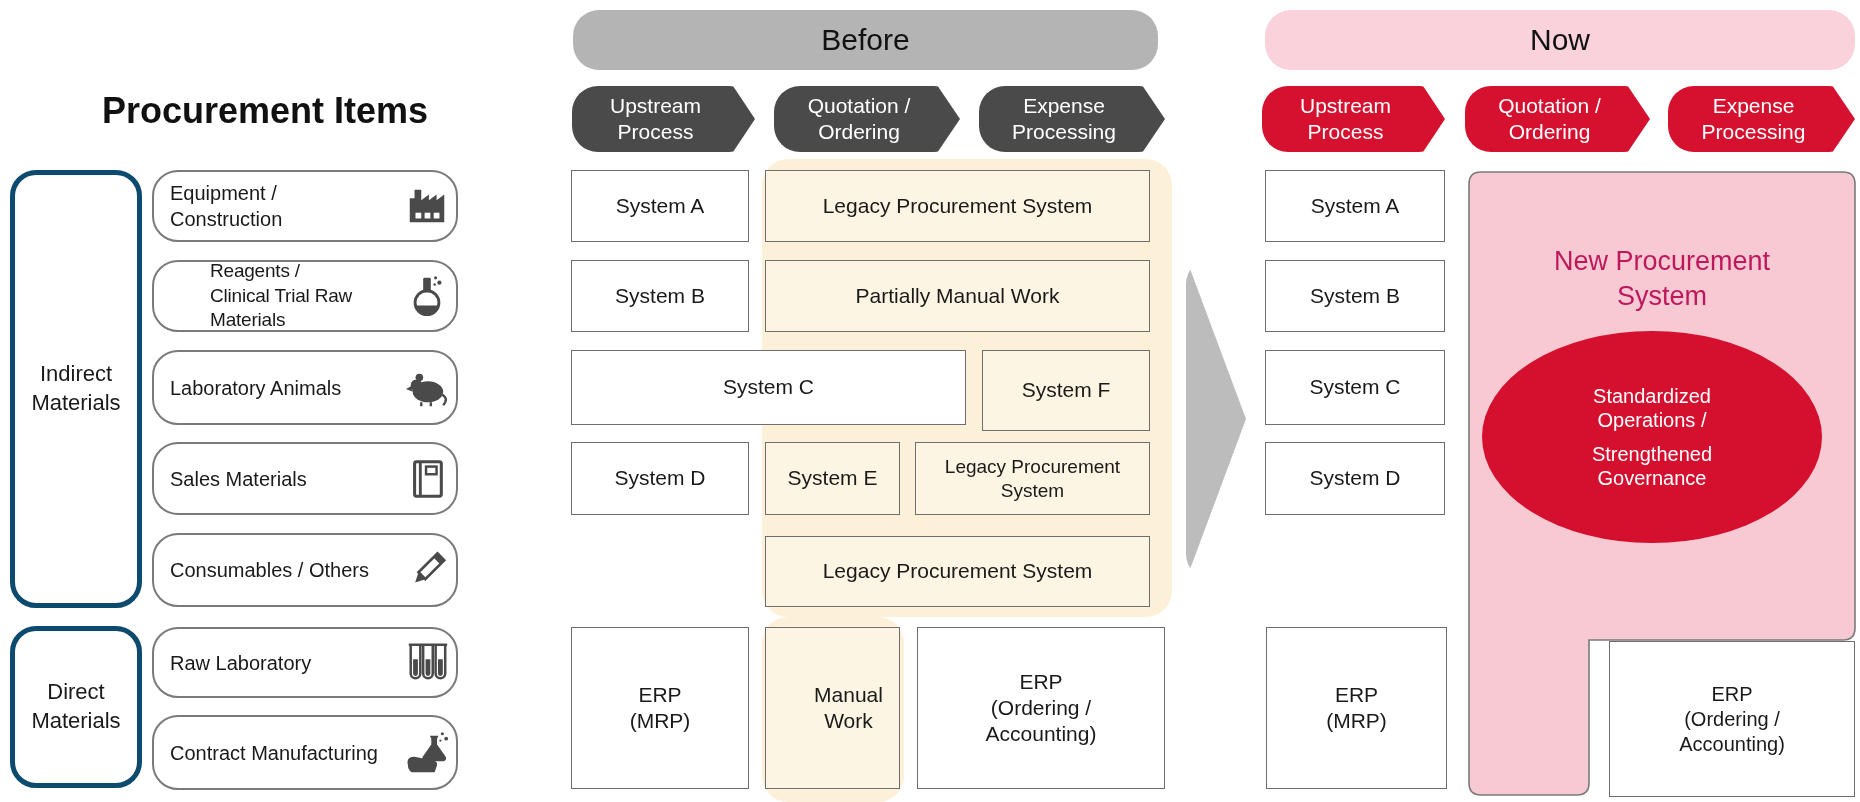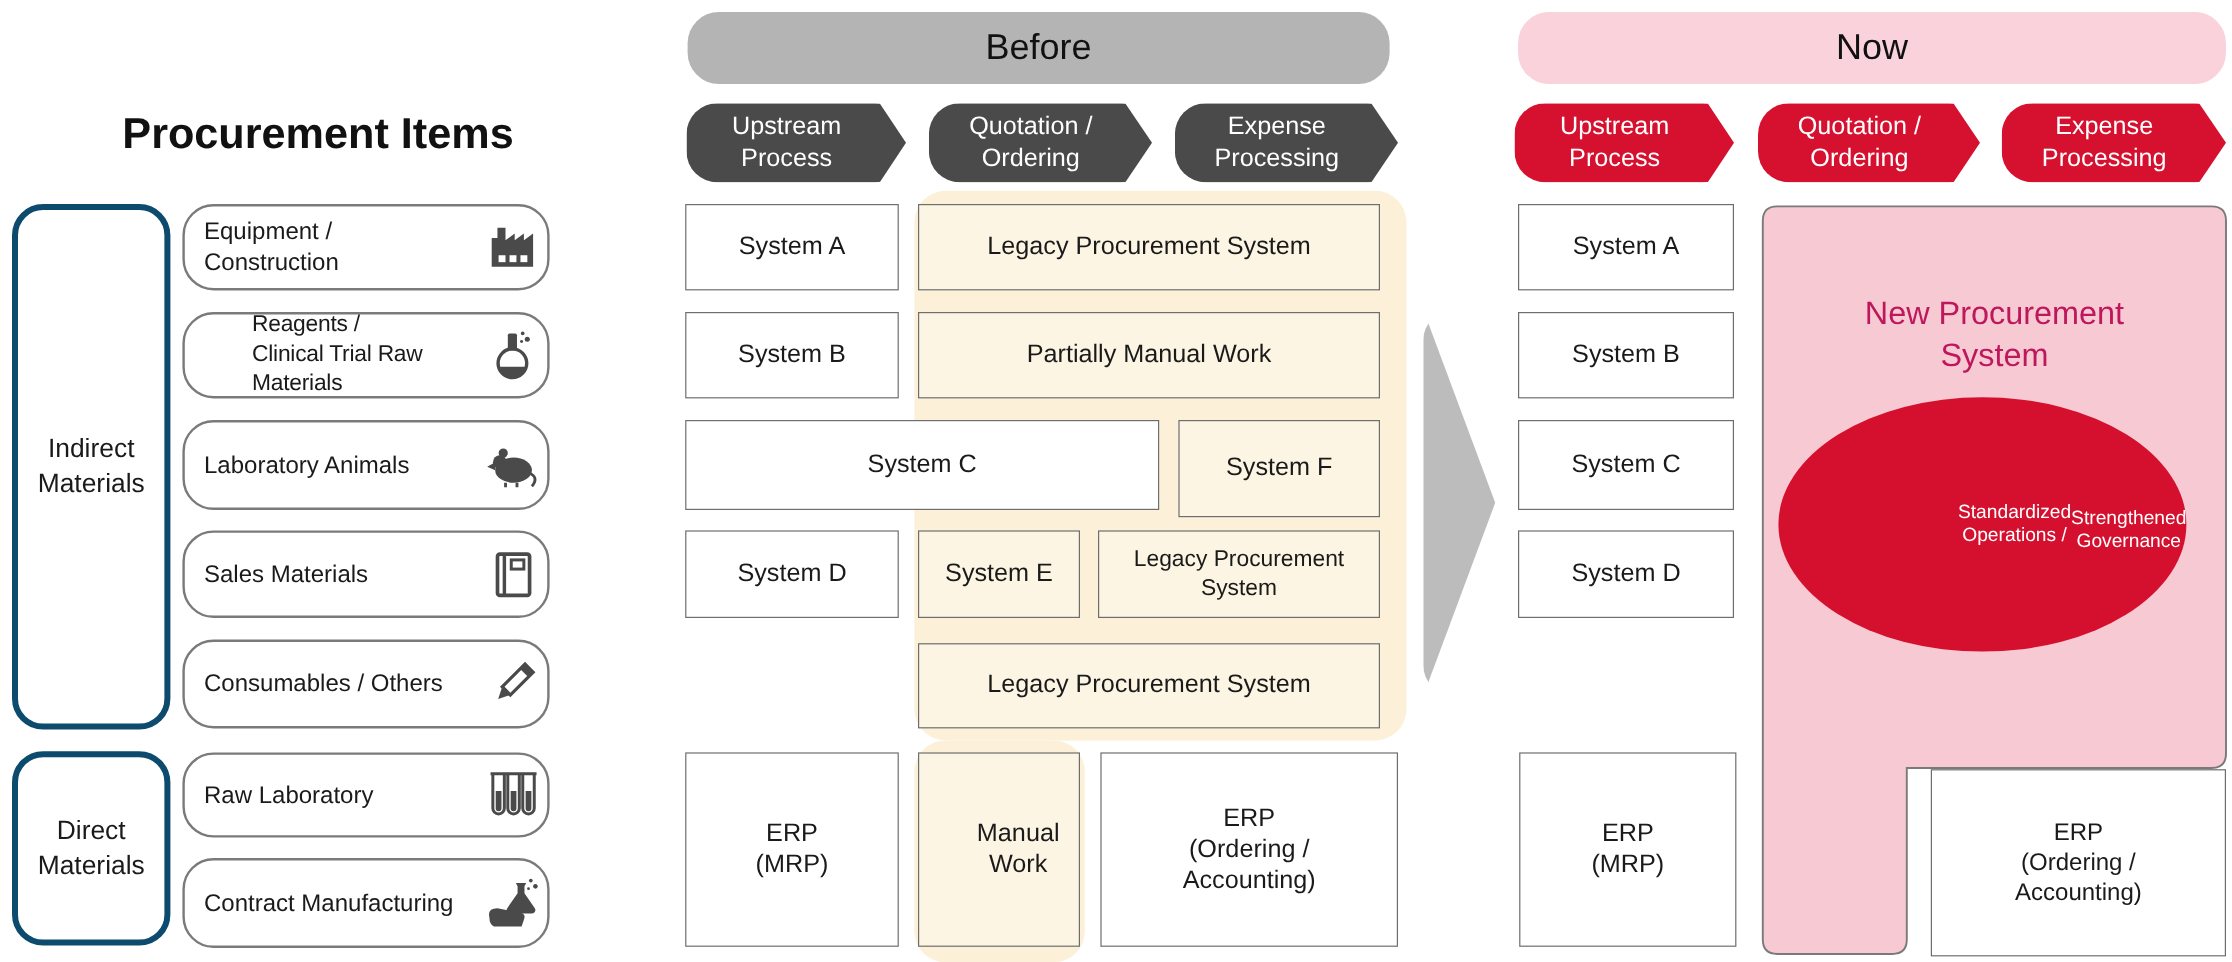--- a/index.html
+++ b/index.html
@@ -70,22 +70,22 @@
   
   .n-sysA{left:1265px;top:170px;width:180px;height:72px;}
   .n-sysB{left:1265px;top:260px;width:180px;height:72px;}
   .n-sysC{left:1265px;top:350px;width:180px;height:75px;}
   .n-sysD{left:1265px;top:442px;width:180px;height:73px;}
   .n-erpMrp{left:1266px;top:627px;width:181px;height:162px;}
   .n-erpOrd{left:1609px;top:641px;width:246px;height:156px;font-size:20px;}
   .nps-shape{left:1460px;top:165px;width:400px;height:637px;}
   .nps-title{left:1490px;top:198px;width:344px;text-align:center;font-size:27px;line-height:1.3;color:#be185d;margin-top:46px;}
   .nps-ellipse{left:1482px;top:331px;width:340px;height:212px;border-radius:50%;background:#d50f2e;
-               display:flex;align-items:center;justify-content:flex-end;
-               color:#fff;font-size:16px;line-height:1.2;text-align:center;}
+               display:flex;flex-direction:column;align-items:center;justify-content:center;
+               color:#fff;font-size:20px;line-height:1.2;text-align:center;}
   .nps-ellipse .l2{margin-top:10px;}
 
   .ic{fill:#4a4a4a;}
   .ic-st{fill:none;stroke:#4a4a4a;}
 </style>
 </head>
 <body>
 
 <div class="canvas">
 

